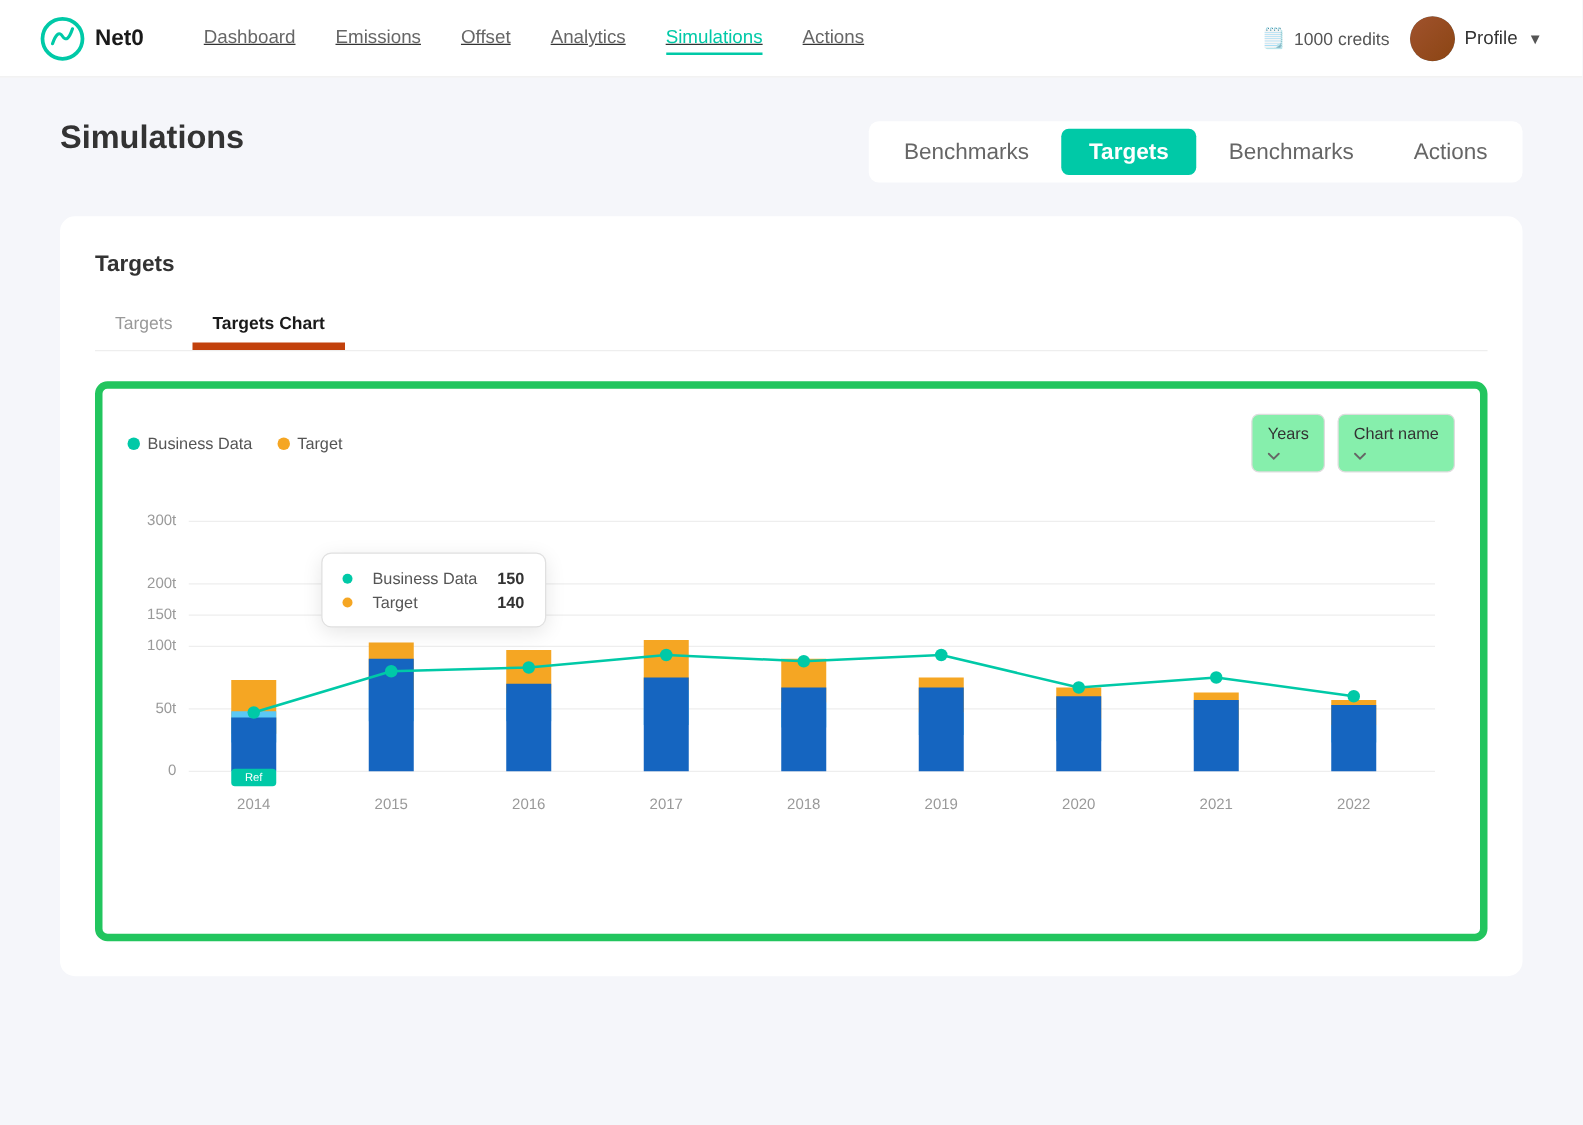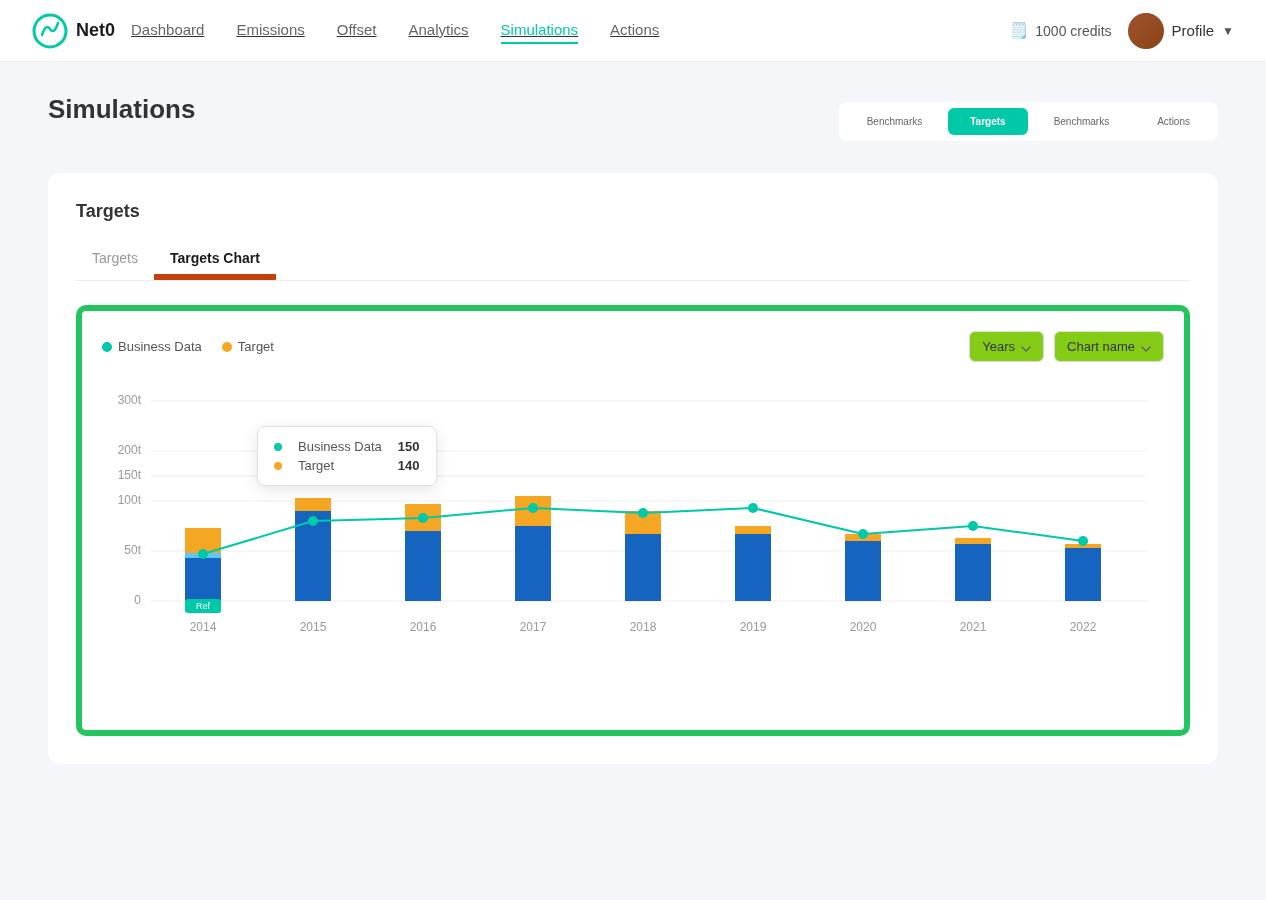--- a/index.html
+++ b/index.html
@@ -8,42 +8,42 @@
     
     .navbar {
       background: #fff;
       display: flex;
       align-items: center;
       height: 62px;
       padding: 0 32px;
       border-bottom: 1px solid #eee;
       position: relative;
     }
-    .logo-wrap { display: flex; align-items: center; gap: 8px; margin-right: 16px; }
+    .logo-wrap { display: flex; align-items: center; gap: 8px; margin-right: 48px; }
     .logo-icon { width: 36px; height: 36px; }
     .logo-text { font-size: 18px; font-weight: 700; color: #1a1a1a; }
     .nav-links { display: flex; gap: 32px; flex: 1; text-decoration: underline; }
     .nav-link { font-size: 15px; color: #666; text-decoration: none; padding: 4px 0; cursor: pointer; }
     .nav-link.active { color: #00c9a7; border-bottom: 2px solid #00c9a7; }
     .nav-right { display: flex; align-items: center; gap: 16px; }
     .credits-wrap { display: flex; align-items: center; gap: 6px; color: #555; font-size: 14px; }
     .credits-icon { font-size: 16px; }
     .profile-wrap { display: flex; align-items: center; gap: 8px; cursor: pointer; }
     .avatar { width: 36px; height: 36px; border-radius: 50%; background: #888; overflow: hidden; }
     .avatar-img { width: 100%; height: 100%; background: linear-gradient(135deg, #a0522d, #8b4513); border-radius: 50%; }
     .profile-name { font-size: 15px; font-weight: 500; text-align: right; }
     .chevron-down { font-size: 12px; color: #555; }
 
     
     .page { padding: 32px 48px; }
     .page-title { font-size: 26px; font-weight: 700; margin-bottom: 24px; }
 
     
     .top-tabs { display: flex; align-items: center; background: #fff; border-radius: 8px; padding: 6px; gap: 4px; }
-    .top-tab { padding: 8px 22px; border-radius: 6px; font-size: 10px; cursor: pointer; color: #666; }
+    .top-tab { padding: 8px 22px; border-radius: 6px; font-size: 18px; cursor: pointer; color: #666; }
     .top-tab.active { background: #00c9a7; color: #fff; font-weight: 600; }
 
     
     .card { background: #fff; border-radius: 12px; padding: 28px; margin-top: 16px; }
     .card-title { font-size: 18px; font-weight: 700; margin-bottom: 20px; }
 
     
     .sub-tabs { display: flex; gap: 0; border-bottom: 1px solid #eee; margin-bottom: 24px; }
     .sub-tab { font-size: 14px; color: #999; padding: 8px 16px; cursor: pointer; }
     .sub-tab.active { color: #1a1a1a; font-weight: 600; border-bottom: 6px solid #c2410c; }
@@ -51,24 +51,25 @@
     
     .chart-card { background: #fff; border-radius: 10px; border: 6px solid #22c55e; padding: 20px; }
 
     
     .chart-controls { display: flex; align-items: center; justify-content: space-between; margin-bottom: 24px; }
     .legend { display: flex; gap: 20px; align-items: center; }
     .legend-item { display: flex; align-items: center; gap: 6px; font-size: 13px; color: #555; }
     .legend-dot { width: 10px; height: 10px; border-radius: 50%; }
     .controls-right { display: flex; gap: 10px; }
     .dropdown-btn {
-      display: flex; align-items: flex-end; gap: 6px;
+      display: flex; align-items: flex-start; gap: 6px;
       border: 1px solid #ddd; border-radius: 6px;
-      padding: 7px 12px; font-size: 13px; background: #84cc16; cursor: pointer;
+      padding: 7px 12px; font-size: 13px; background: #86efac; cursor: pointer;
       color: #333;
+      flex-direction: column;
     }
     .dropdown-btn svg { width: 10px; height: 10px; }
     .date-btn {
       display: flex; align-items: center; gap: 8px;
       border: 1px solid #ddd; border-radius: 6px;
       padding: 7px 12px; font-size: 13px; background: #fff; cursor: pointer;
       color: #333;
     }
 
     

